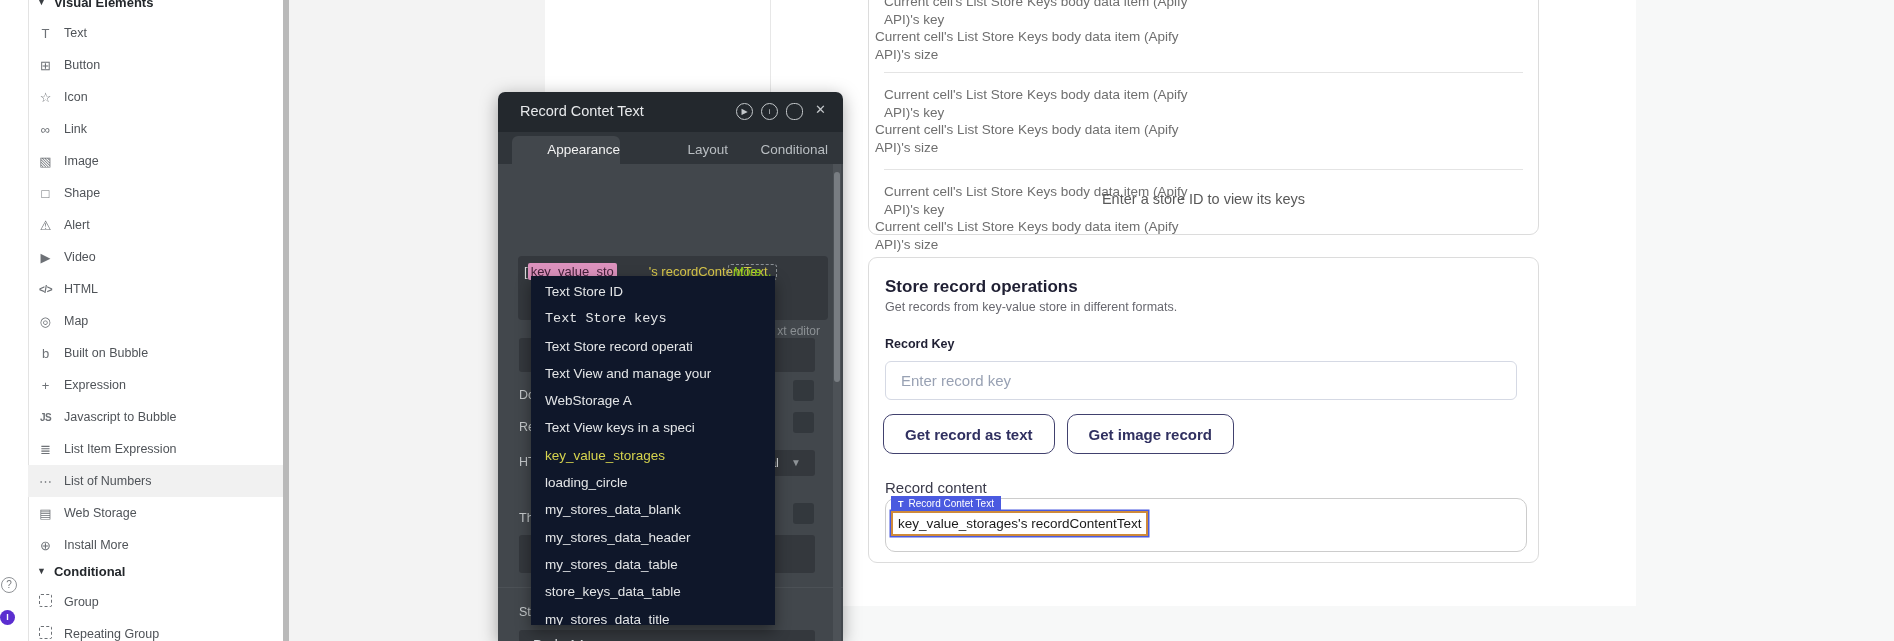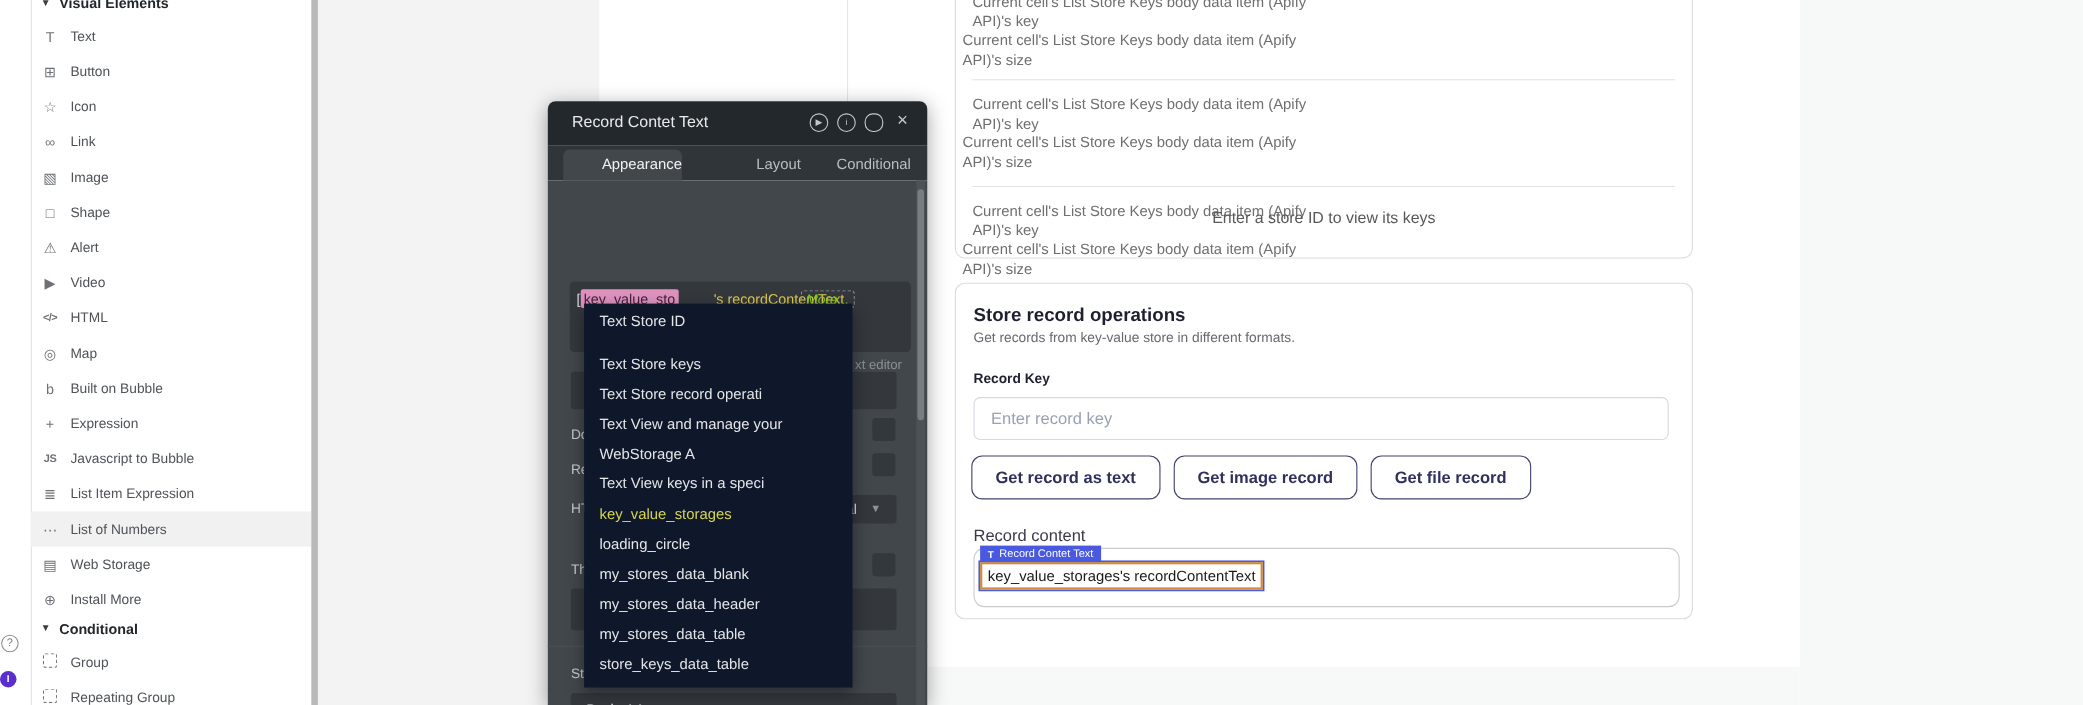--- a/index.html
+++ b/index.html
@@ -129,21 +129,20 @@
   </div>
 
   <div class="card" id="ops-card">
     <div class="abs" id="ops-title">Store record operations</div>
     <div class="abs" id="ops-subtitle">Get records from key-value store in different formats.</div>
     <div class="abs" id="ops-keylabel">Record Key</div>
     <input class="abs" id="ops-input" type="text" placeholder="Enter record key" style="">
     <div class="abs" id="ops-buttons">
         <button class="ops-btn">Get record as text</button>
         <button class="ops-btn">Get image record</button>
-        <button class="ops-btn">Get file record</button>
       </div>
     <div class="abs" id="record-content-label">Record content</div>
     <div class="abs" id="record-content-box"></div>
     <div class="abs" id="selected-badge">
       <span class="t-ic">T</span>
       <span>Record Contet Text</span>
     </div>
     <div class="abs" id="selected-element">key_value_storages's recordContentText</div>
   </div>
 
@@ -280,21 +279,21 @@
 
       <div class="divider" style="top:423px;"></div>
       <div class="fld" style="top:441px;">Sty</div>
       <div class="dk-box" style="left:21px;top:466px;width:296px;height:32px;">
         <span id="style-select-text">Body 14</span>
         <span id="style-select-caret" class="caret-lite">▼</span>
       </div>
 
       <div class="abs" id="dropdown">
           <div class="dd-item" style="margin-top: 2px;">Text Store ID</div>
-          <div class="dd-item" style="margin-top: 12px;">Text Store keys</div>
+          <div class="dd-item" style="margin-top: 0px; font-family: Liberation Mono, monospace;">Text Store keys</div>
           <div class="dd-item" style="margin-top: 0px;">Text Store record operati</div>
           <div class="dd-item" style="margin-top: 0px;">Text View and manage your</div>
           <div class="dd-item" style="margin-top: 0px;">WebStorage A</div>
           <div class="dd-item" style="margin-top: 0px;">Text View keys in a speci</div>
           <div class="dd-item hl" style="margin-top: 0px;">key_value_storages</div>
           <div class="dd-item" style="margin-top: 0px;">loading_circle</div>
           <div class="dd-item" style="margin-top: 0px;">my_stores_data_blank</div>
           <div class="dd-item" style="margin-top: 0px;">my_stores_data_header</div>
           <div class="dd-item" style="margin-top: 0px;">my_stores_data_table</div>
           <div class="dd-item" style="margin-top: 0px;">store_keys_data_table</div>

